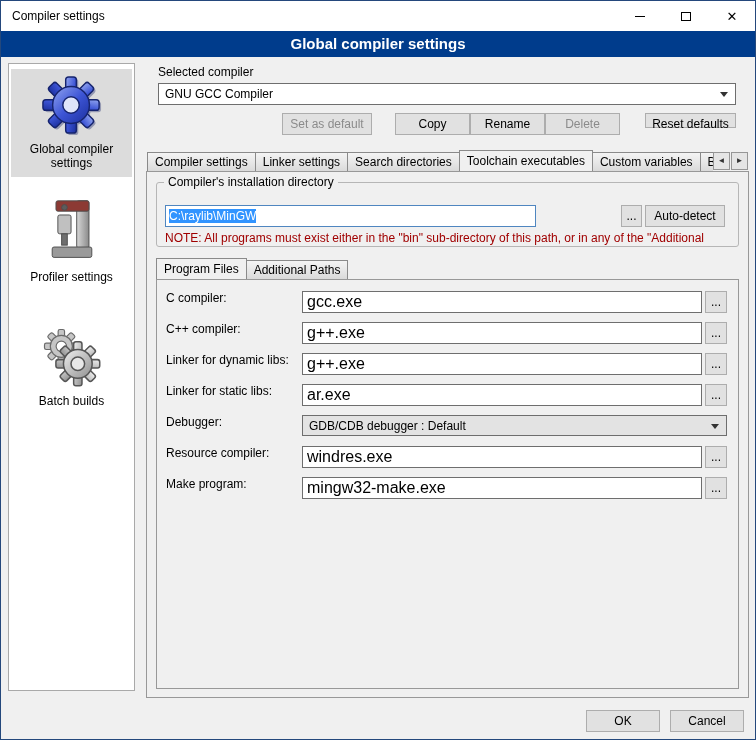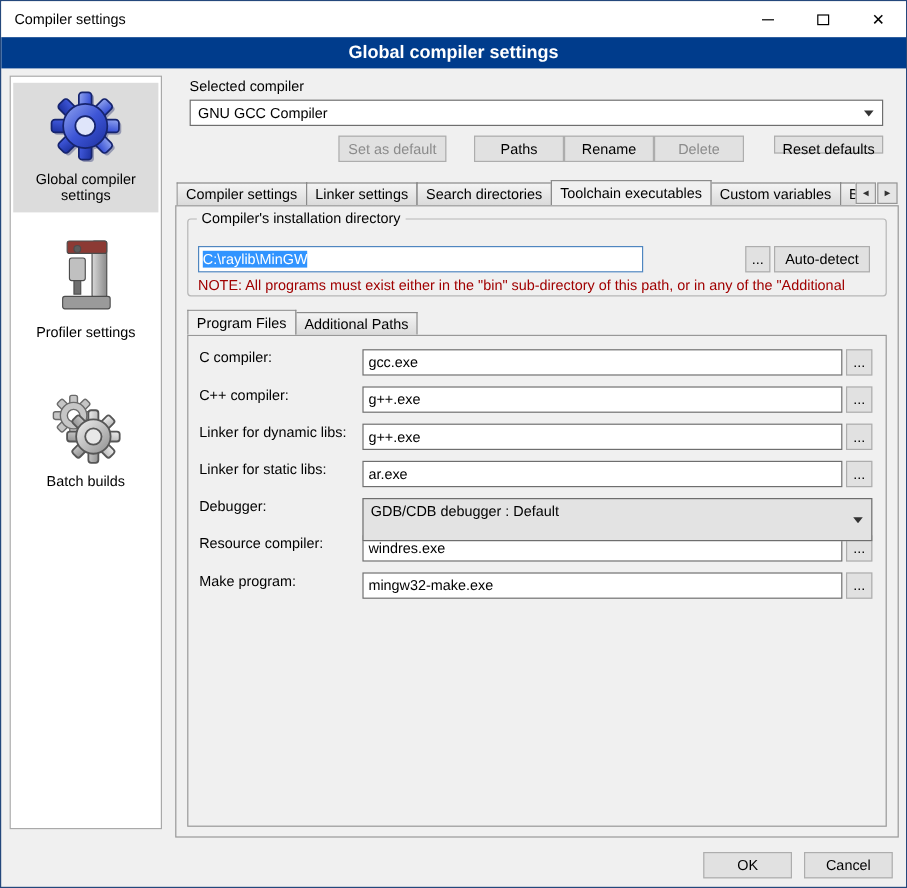--- a/index.html
+++ b/index.html
@@ -53,23 +53,23 @@
   .dir-input{position:absolute;left:8px;top:22px;width:371px;height:22px;background:#fff;border:1px solid #4f86c0;line-height:20px;padding:0 3px;white-space:nowrap;overflow:hidden;cursor:text;}
   .dir-input .sel{background:#3194ff;color:#fff;}
   .grp-browse{position:absolute;left:464px;top:22px;width:21px;height:22px;}
   .grp-auto{position:absolute;left:488px;top:22px;width:80px;height:22px;}
   .note{position:absolute;left:8px;top:48px;width:570px;color:#a00000;white-space:nowrap;overflow:hidden;font-size:12px;}
 
   
   .inner-panel{position:absolute;left:155px;top:278px;width:583px;height:410px;background:#f0f0f0;border:1px solid #989898;padding:11px 0 0 9px;}
   .field-row{display:flex;align-items:flex-start;height:22px;margin-bottom:9px;}
   .field-label{flex:0 0 136px;width:136px;}
-  .field-input{flex:0 0 400px;width:400px;height:22px;border:1px solid #6e6e6e;background:#fff;padding:0 4px;font-size:12px;}
+  .field-input{flex:0 0 400px;width:400px;height:22px;border:1px solid #6e6e6e;background:#fff;padding:0 4px;font-size:16px;}
   .browse-btn{flex:0 0 22px;width:22px;height:22px;margin-left:3px;line-height:20px;}
-  .field-combo{flex:0 0 425px;width:425px;height:36px;}
+  .field-combo{flex:0 0 425px;width:425px;height:21px;}
 
   .footer-btn{width:74px;height:22px;}
 </style>
 </head>
 <body>
 
 <div class="window">
 
   <div class="titlebar">
     <span class="title">Compiler settings</span>
@@ -163,21 +163,21 @@
     </div>
   </div>
 
   <span class="abs lbl" style="left:157px;top:64px;">Selected compiler</span>
   <div class="abs combo" style="left:157px;top:82px;width:578px;height:22px;">
     <span>GNU GCC Compiler</span>
     <span class="arrow"></span>
   </div>
 
   <button class="abs btn disabled" style="left:281px;top:112px;width:90px;height:22px;">Set as default</button>
-  <button class="abs btn" style="left:394px;top:112px;width:75px;height:22px;">Paths</button>
+  <button class="abs btn" style="left:394px;top:112px;width:75px;height:22px;">Copy</button>
   <button class="abs btn" style="left:469px;top:112px;width:75px;height:22px;">Rename</button>
   <button class="abs btn disabled" style="left:544px;top:112px;width:75px;height:22px;">Delete</button>
   <button class="abs btn" style="left:644px;top:112px;width:91px;height:15px;">Reset defaults</button>
 
   <div class="abs tabstrip" style="left:146px;top:149px;width:566px;height:21px;">
     <span class="tab">Compiler settings</span>
     <span class="tab">Linker settings</span>
     <span class="tab">Search directories</span>
     <span class="tab active">Toolchain executables</span>
     <span class="tab">Custom variables</span>

